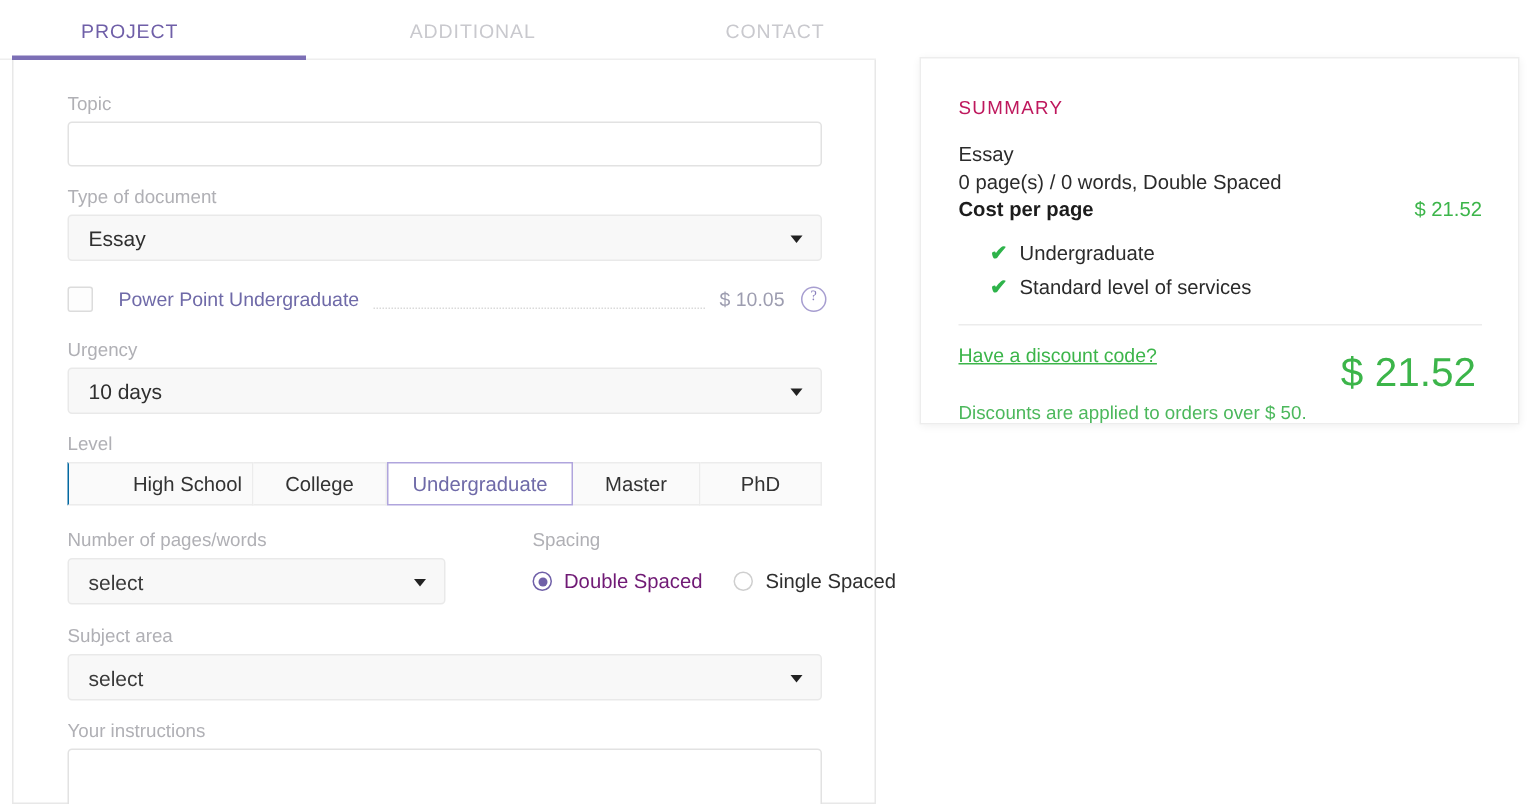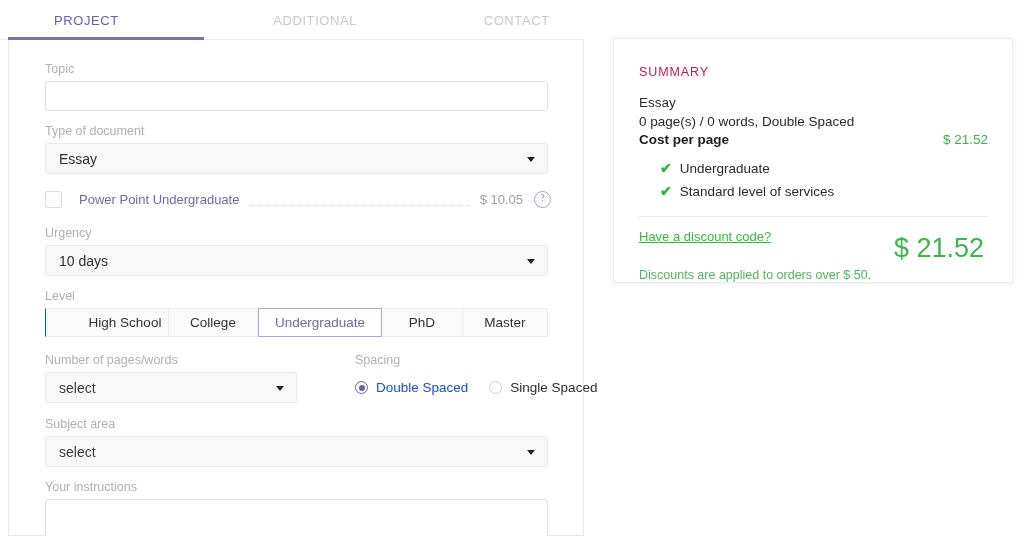--- a/index.html
+++ b/index.html
@@ -249,21 +249,21 @@
     width: 6px; height: 6px;
     border-radius: 50%;
     background: #6f5fa8;
   }
   .radio-label {
     font-size: 13.5px;
     margin-left: 8px;
     color: #2f2f2f;
     white-space: nowrap;
   }
-  .radio-item.on .radio-label { color: #1d4ed8; }
+  .radio-item.on .radio-label { color: #701a75; }
 
   .textarea-box {
     width: 503px;
     height: 66px;
     box-sizing: border-box;
     border: 1px solid #e2e2e2;
     border-radius: 3px;
     background: #ffffff;
     resize: none;
     font-family: "Liberation Sans", sans-serif;
@@ -406,22 +406,22 @@
     </div>
 
     <div class="row-gap"></div>
 
     <div>
       <div class="field-label">Level</div>
       <div class="seg-group">
         <div class="seg w0">High School</div>
         <div class="seg w1">College</div>
         <div class="seg w2 selected">Undergraduate</div>
+        <div class="seg w3">Master</div>
         <div class="seg w4">PhD</div>
-        <div class="seg w3">Master</div>
       </div>
     </div>
 
     <div class="two-col">
       <div class="col-left">
         <div class="field-label">Number of pages/words</div>
         <div class="select-box select-small placeholder">
           <span class="sel-value">select</span>
           <span class="caret"></span>
         </div>

